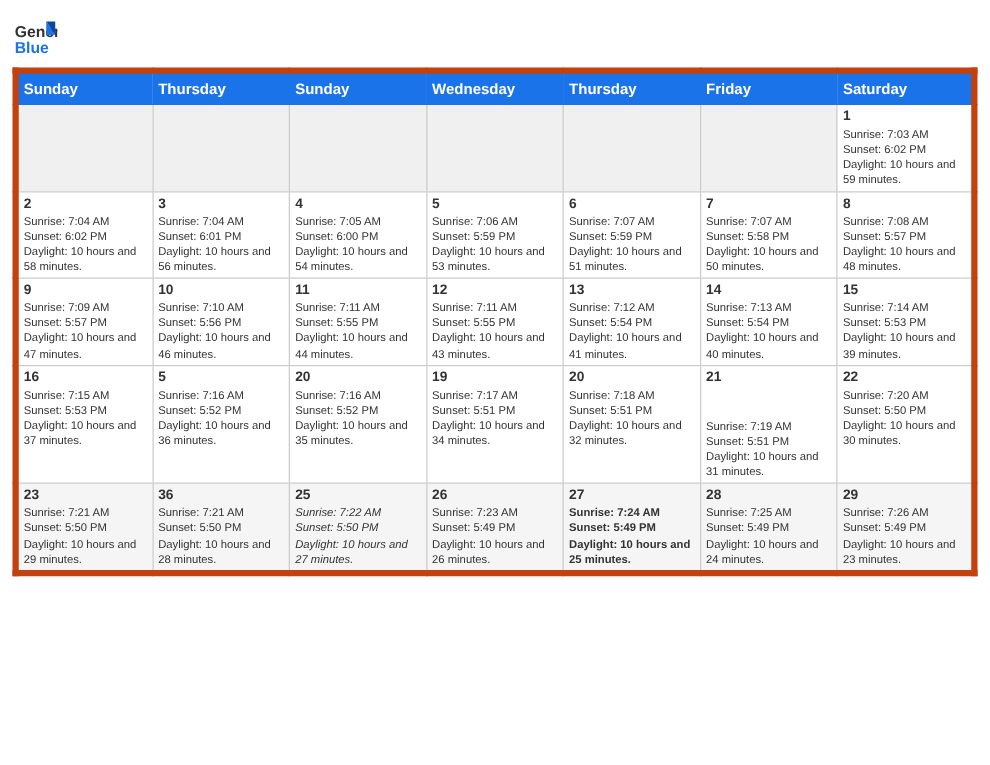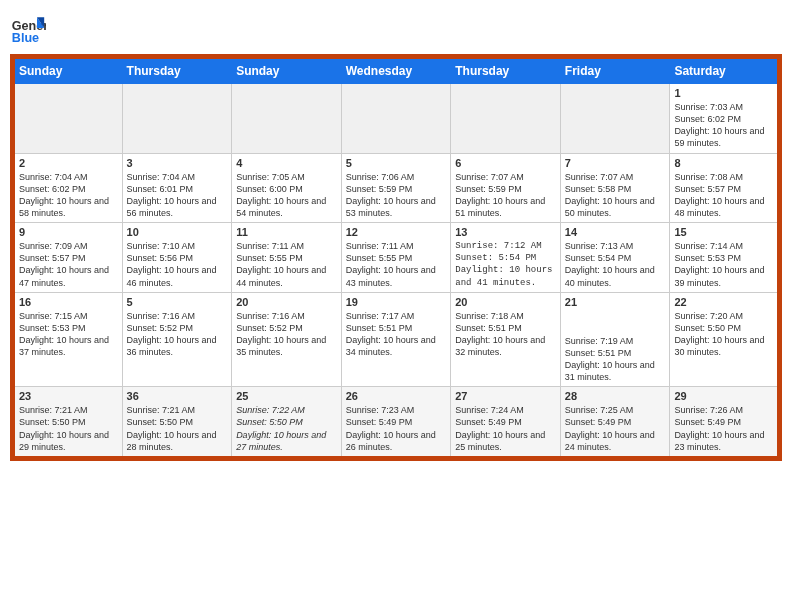--- a/index.html
+++ b/index.html
@@ -193,21 +193,21 @@
 Daylight: 10 hours and 44 minutes.</div>
           </td>
           <td>
             <span class="day-number">12</span>
             <div class="day-info" style="white-space: pre-line;">Sunrise: 7:11 AM
 Sunset: 5:55 PM
 Daylight: 10 hours and 43 minutes.</div>
           </td>
           <td>
             <span class="day-number">13</span>
-            <div class="day-info" style="white-space: pre-line; font-family: Liberation Mono, monospace;">Sunrise: 7:12 AM
+            <div class="day-info" style="white-space: pre-line;">Sunrise: 7:12 AM
 Sunset: 5:54 PM
 Daylight: 10 hours and 41 minutes.</div>
           </td>
           <td>
             <span class="day-number">14</span>
             <div class="day-info" style="white-space: pre-line;">Sunrise: 7:13 AM
 Sunset: 5:54 PM
 Daylight: 10 hours and 40 minutes.</div>
           </td>
           <td>
@@ -281,21 +281,21 @@
 Daylight: 10 hours and 27 minutes.</div>
           </td>
           <td>
             <span class="day-number">26</span>
             <div class="day-info" style="white-space: pre-line;">Sunrise: 7:23 AM
 Sunset: 5:49 PM
 Daylight: 10 hours and 26 minutes.</div>
           </td>
           <td>
             <span class="day-number">27</span>
-            <div class="day-info" style="white-space: pre-line;">Sunrise: 7:24 AM
+            <div class="day-info" style="white-space: pre-line; font-weight: bold;">Sunrise: 7:24 AM
 Sunset: 5:49 PM
 Daylight: 10 hours and 25 minutes.</div>
           </td>
           <td>
             <span class="day-number">28</span>
             <div class="day-info" style="white-space: pre-line;">Sunrise: 7:25 AM
 Sunset: 5:49 PM
 Daylight: 10 hours and 24 minutes.</div>
           </td>
           <td>

